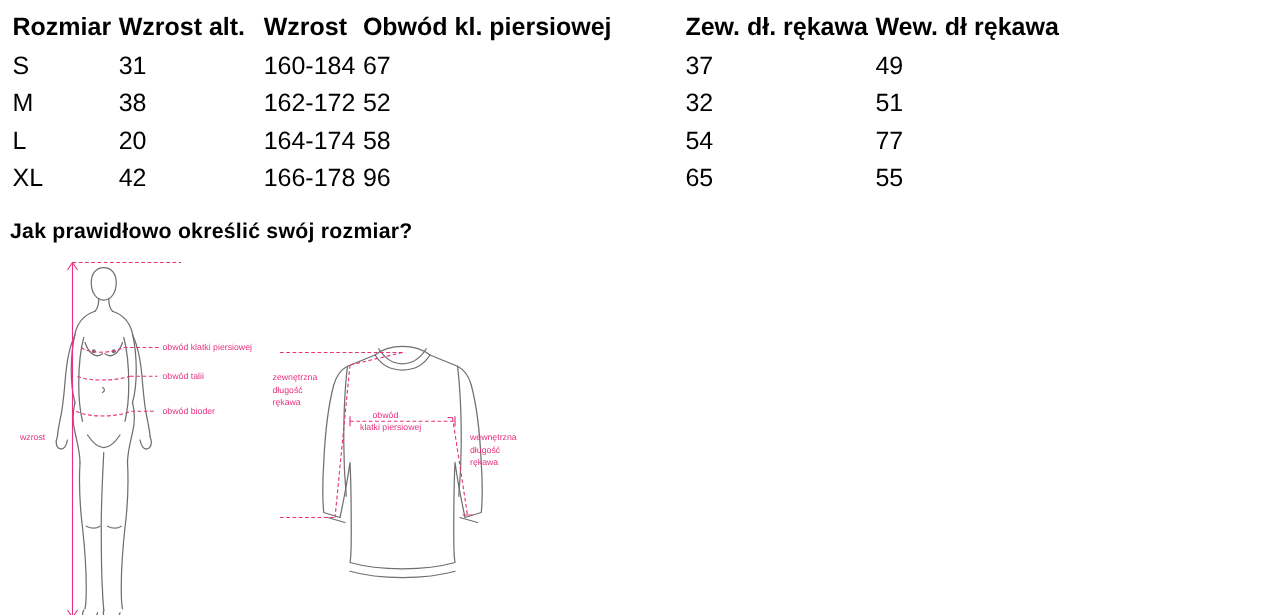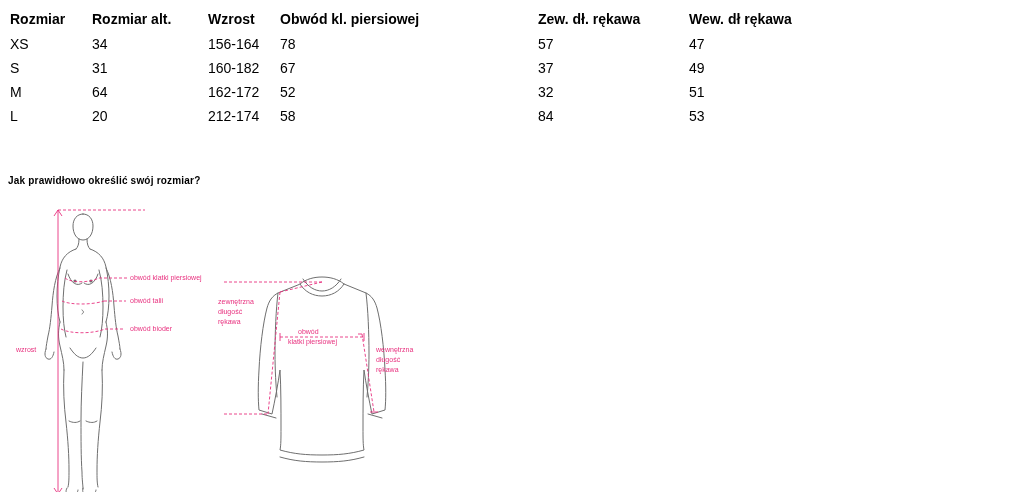--- a/index.html
+++ b/index.html
@@ -18,21 +18,21 @@
   .page {
     position: relative;
     width: 1024px;
     height: 492px;
   }
 
   
   table.size-table {
     border-collapse: collapse;
     margin: 10px 0 0 10px;
-    font-size: 14px;
+    font-size: 20px;
     line-height: 1.0;
   }
   table.size-table th {
     text-align: left;
     font-weight: bold;
     padding: 2px 6px 6px 0;
     white-space: nowrap;
     vertical-align: top;
   }
   table.size-table td {
@@ -48,21 +48,21 @@
   table.size-table th:nth-child(3), table.size-table td:nth-child(3) { width: 66px; }
   table.size-table th:nth-child(4), table.size-table td:nth-child(4) { width: 252px; }
   table.size-table th:nth-child(5), table.size-table td:nth-child(5) { width: 145px; }
   table.size-table th:nth-child(6), table.size-table td:nth-child(6) { width: 150px; }
 
   
   .how-to-heading {
     position: absolute;
     left: 8px;
     top: 165px;
-    font-size: 10px;
+    font-size: 17px;
     font-weight: bold;
     letter-spacing: 0.2px;
   }
 
   
   .figures {
     position: absolute;
     left: 0;
     top: 192px;
     width: 1024px;
@@ -74,59 +74,59 @@
 </style>
 </head>
 <body>
 
 <div class="page">
 
   <table class="size-table">
     <thead>
       <tr>
         <th>Rozmiar</th>
-        <th>Rozmiar alt.</th>
+        <th>Wzrost alt.</th>
         <th>Wzrost</th>
         <th>Obwód kl. piersiowej</th>
         <th>Zew. dł. rękawa</th>
         <th>Wew. dł rękawa</th>
       </tr>
     </thead>
     <tbody>
       <tr>
-        <td>XS</td>
-        <td>34</td>
-        <td>156-164</td>
-        <td>78</td>
-        <td>57</td>
-        <td>47</td>
-      </tr>
-      <tr>
         <td>S</td>
         <td>31</td>
-        <td>160-182</td>
+        <td>160-184</td>
         <td>67</td>
         <td>37</td>
         <td>49</td>
       </tr>
       <tr>
         <td>M</td>
-        <td>64</td>
+        <td>38</td>
         <td>162-172</td>
         <td>52</td>
         <td>32</td>
         <td>51</td>
       </tr>
       <tr>
         <td>L</td>
         <td>20</td>
-        <td>212-174</td>
+        <td>164-174</td>
         <td>58</td>
-        <td>84</td>
-        <td>53</td>
+        <td>54</td>
+        <td>77</td>
+      </tr>
+      <tr>
+        <td>XL</td>
+        <td>42</td>
+        <td>166-178</td>
+        <td>96</td>
+        <td>65</td>
+        <td>55</td>
       </tr>
     </tbody>
   </table>
 
   <div class="how-to-heading">Jak prawidłowo określić swój rozmiar?</div>
 
   <div class="figures">
 
     <div class="fig-body">
       <svg class="fig-svg" width="230" height="300" viewBox="0 0 230 300" xmlns="http://www.w3.org/2000/svg">

